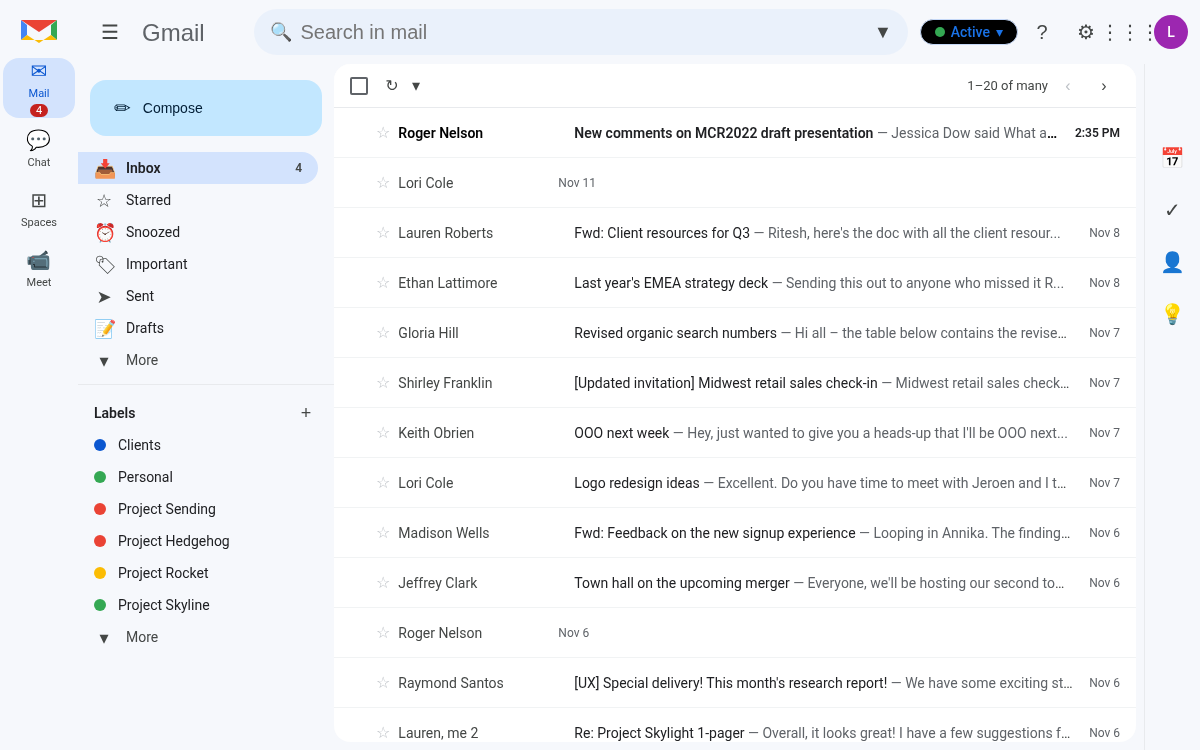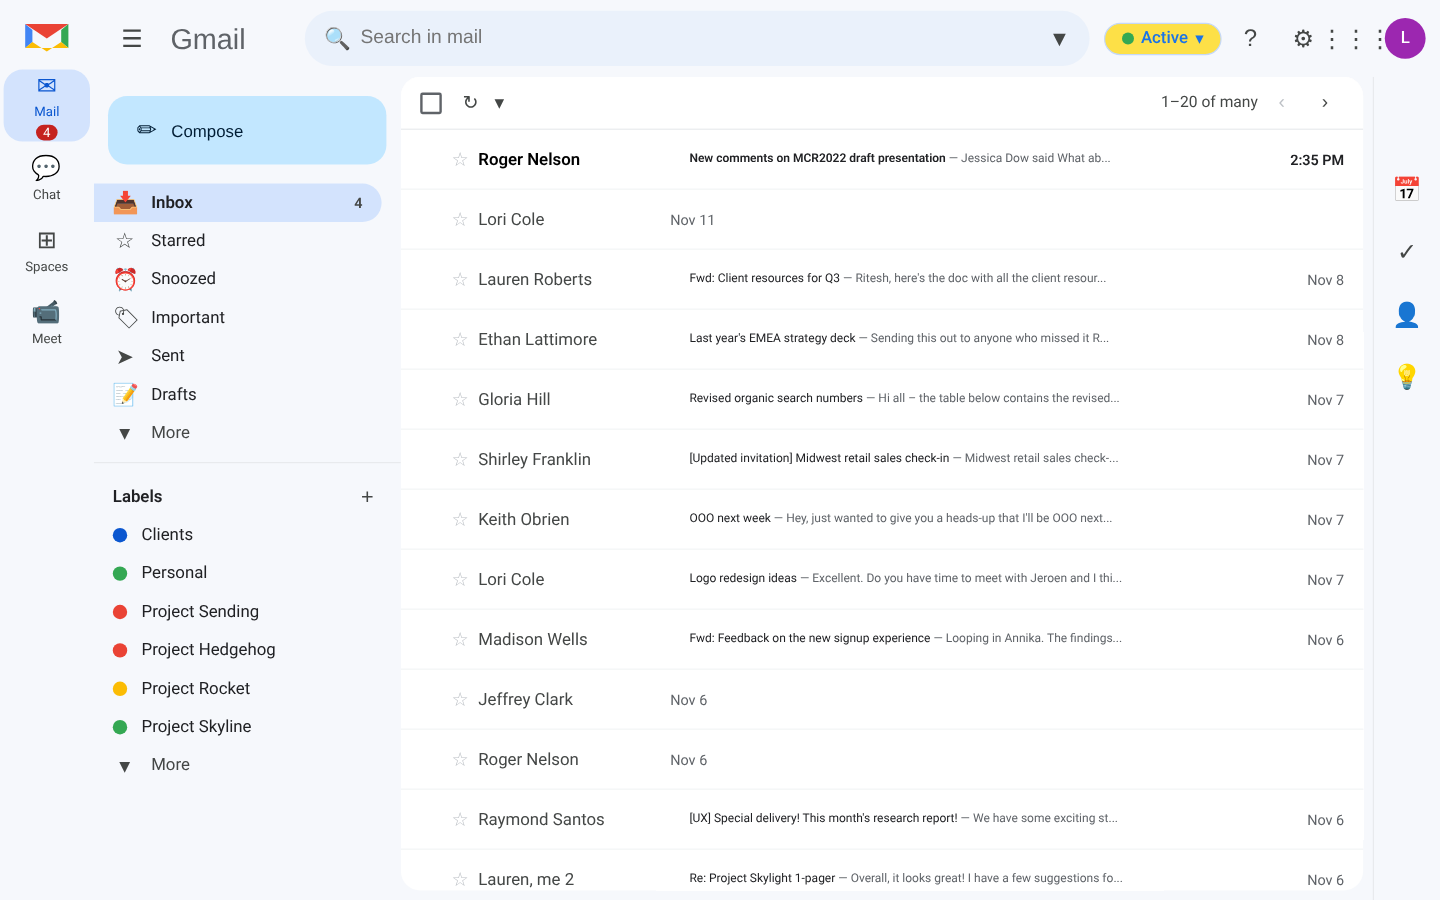--- a/index.html
+++ b/index.html
@@ -15,24 +15,24 @@
 
     
     .main { flex: 1; display: flex; flex-direction: column; overflow: hidden; }
 
     
     .header { display: flex; align-items: center; padding: 8px 12px; gap: 12px; background: #f6f8fc; height: 64px; flex-shrink: 0; }
     .hamburger-btn { width: 40px; height: 40px; border-radius: 50%; border: none; background: none; cursor: pointer; display: flex; align-items: center; justify-content: center; font-size: 20px; color: #444746; }
     .gmail-logo { display: flex; align-items: center; gap: 4px; margin-right: 8px; }
     .search-bar { flex: 1; max-width: 720px; background: #eaf1fb; border-radius: 24px; display: flex; align-items: center; padding: 0 16px; height: 46px; gap: 8px; }
     .search-icon-btn { background: none; border: none; cursor: pointer; color: #444746; font-size: 18px; }
-    .search-input { flex: 1; border: none; background: transparent; font-size: 16px; color: #8b5cf6; outline: none; }
+    .search-input { flex: 1; border: none; background: transparent; font-size: 20px; color: #8b5cf6; outline: none; }
     .search-options-btn { background: none; border: none; cursor: pointer; color: #444746; font-size: 18px; }
     .header-right { display: flex; align-items: center; gap: 4px; margin-left: auto; }
-    .active-badge { background: #fde047; border: 1px solid #c5d8f7; border-radius: 20px; padding: 4px 14px; display: flex; align-items: center; gap: 6px; cursor: pointer; }
+    .active-badge { background: #000000; border: 1px solid #c5d8f7; border-radius: 20px; padding: 4px 14px; display: flex; align-items: center; gap: 6px; cursor: pointer; }
     .active-dot { width: 10px; height: 10px; background: #34a853; border-radius: 50%; }
     .active-label { font-size: 14px; color: #1a73e8; font-weight: 500; }
     .active-chevron { color: #1a73e8; font-size: 14px; }
     .icon-btn { width: 40px; height: 40px; border-radius: 50%; border: none; background: none; cursor: pointer; display: flex; align-items: center; justify-content: center; font-size: 20px; color: #444746; }
     .avatar { width: 34px; height: 34px; border-radius: 50%; background: #9c27b0; color: white; display: flex; align-items: center; justify-content: center; font-size: 14px; font-weight: 500; cursor: pointer; }
 
     
     .content { display: flex; flex: 1; overflow: hidden; }
 
     
@@ -59,21 +59,21 @@
     .pagination-btn { width: 32px; height: 32px; border-radius: 50%; border: none; background: none; cursor: pointer; display: flex; align-items: center; justify-content: center; font-size: 16px; color: #444746; }
     .pagination-btn:disabled { color: #bdc1c6; cursor: default; }
 
     
     .email-row { display: flex; align-items: center; padding: 0 16px; height: 50px; border-bottom: 1px solid #f1f3f4; cursor: pointer; position: relative; }
     .email-row.unread { font-weight: 600; background: white; }
     .email-row.read { background: white; color: #444746; }
     .email-row-checkbox { width: 18px; height: 18px; border: 2px solid #5f6368; border-radius: 2px; cursor: pointer; margin-right: 8px; flex-shrink: 0; opacity: 0; }
     .star-btn { background: none; border: none; cursor: pointer; font-size: 16px; color: #bdc1c6; margin-right: 8px; flex-shrink: 0; }
     .email-sender { width: 160px; font-size: 14px; white-space: nowrap; overflow: hidden; text-overflow: ellipsis; flex-shrink: 0; }
-    .email-subject-preview { flex: 1; font-size: 10px; white-space: nowrap; overflow: hidden; text-overflow: ellipsis; padding: 0 16px; }
+    .email-subject-preview { flex: 1; font-size: 14px; white-space: nowrap; overflow: hidden; text-overflow: ellipsis; padding: 0 16px; }
     .email-subject { color: #202124; }
     .email-preview { color: #5f6368; font-weight: 400; }
     .email-date { font-size: 12px; color: #5f6368; white-space: nowrap; flex-shrink: 0; font-weight: 400; }
     .email-row.unread .email-date { font-weight: 600; color: #202124; }
 
     
     .right-panel { width: 56px; background: #f6f8fc; display: flex; flex-direction: column; align-items: center; padding-top: 70px; gap: 4px; flex-shrink: 0; border-left: 1px solid #e8eaed; }
     .right-tab { width: 48px; height: 48px; border-radius: 50%; border: none; background: none; cursor: pointer; display: flex; flex-direction: column; align-items: center; justify-content: center; color: #444746; font-size: 10px; gap: 2px; }
     .right-tab-icon { font-size: 20px; }
 
@@ -313,20 +313,24 @@
     <span class="email-subject-preview">
       <span class="email-subject">Fwd: Feedback on the new signup experience</span>
       <span class="email-preview"> — Looping in Annika. The findings...</span>
     </span>
     <span class="email-date">Nov 6</span>
   </div>
           <div class="email-row read">
     <input type="checkbox" class="email-row-checkbox" style="">
     <button class="star-btn ">☆</button>
     <span class="email-sender">Jeffrey Clark</span>
+    <span class="email-subject-preview">
+      <span class="email-subject">Town hall on the upcoming merger</span>
+      <span class="email-preview"> — Everyone, we'll be hosting our second tow...</span>
+    </span>
     <span class="email-date">Nov 6</span>
   </div>
           <div class="email-row read">
     <input type="checkbox" class="email-row-checkbox" style="">
     <button class="star-btn ">☆</button>
     <span class="email-sender">Roger Nelson</span>
     <span class="email-date">Nov 6</span>
   </div>
           <div class="email-row read">
     <input type="checkbox" class="email-row-checkbox" style="">

